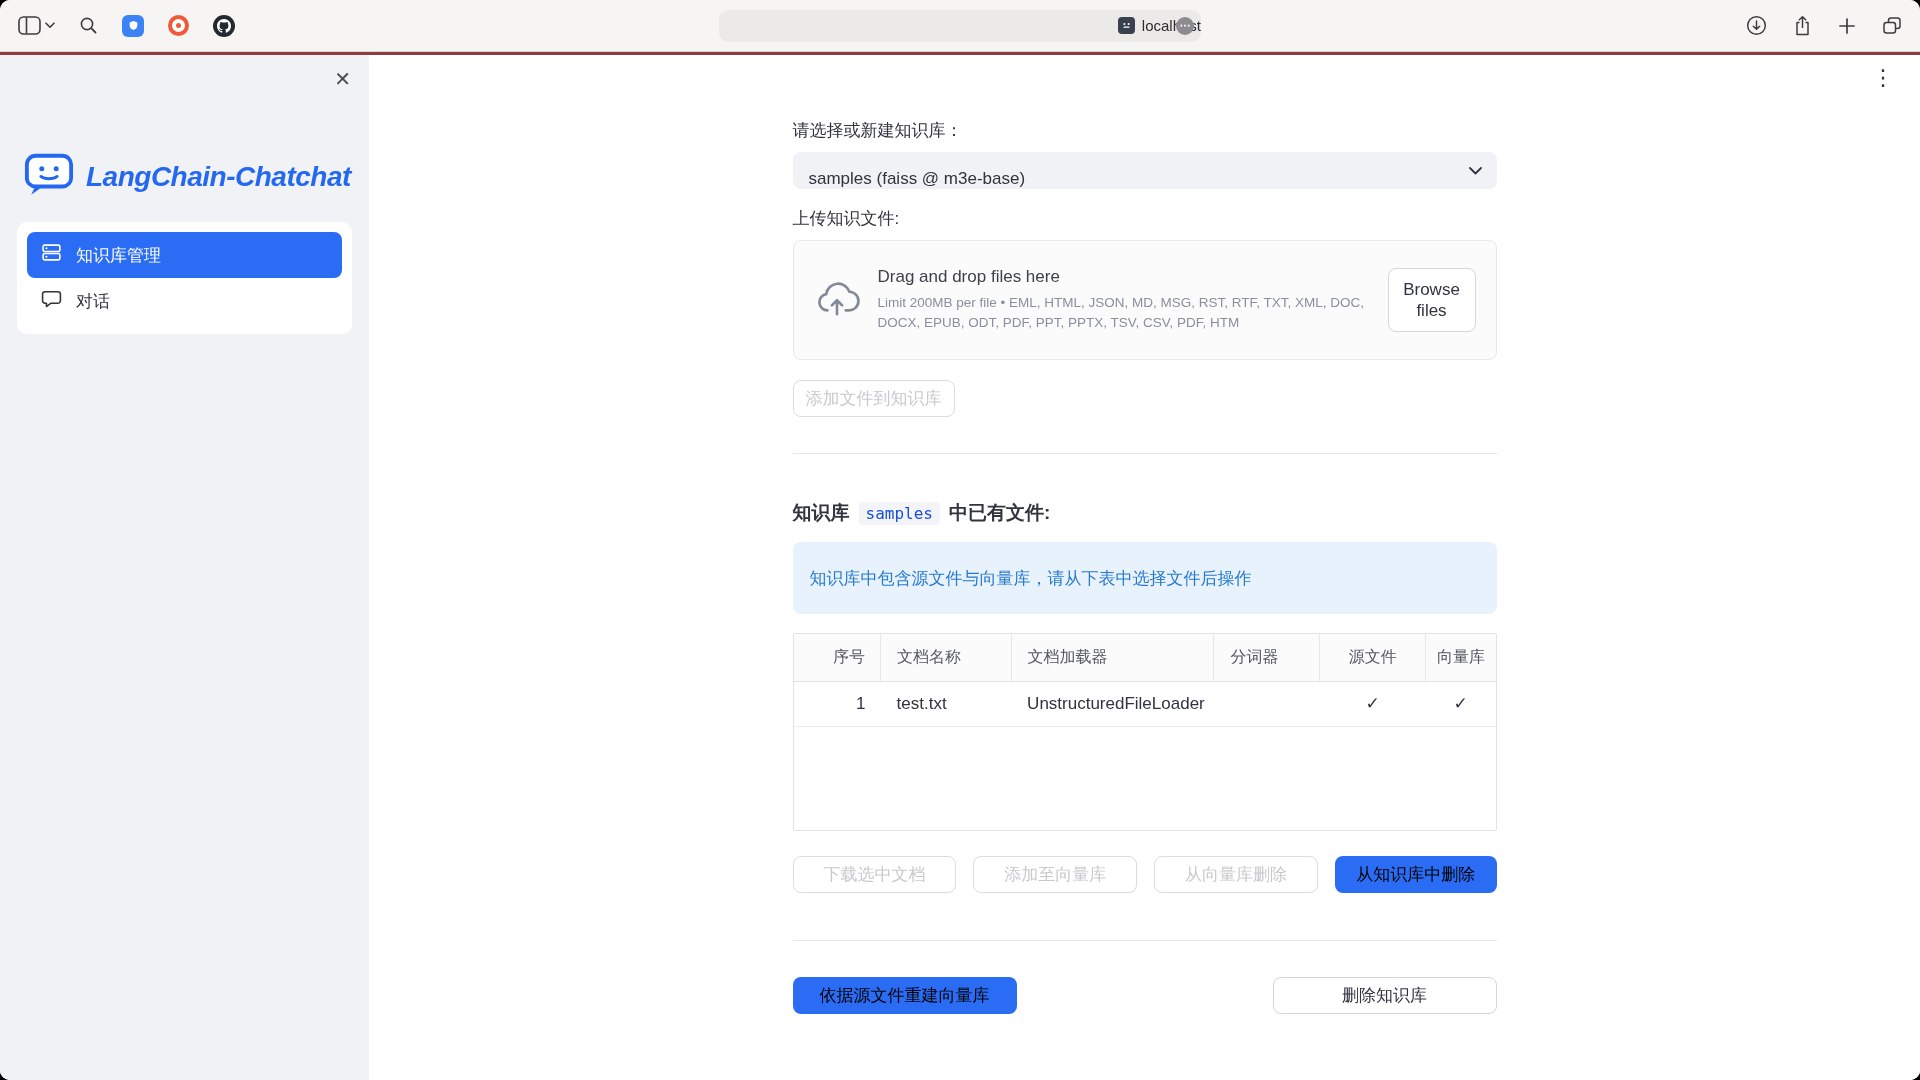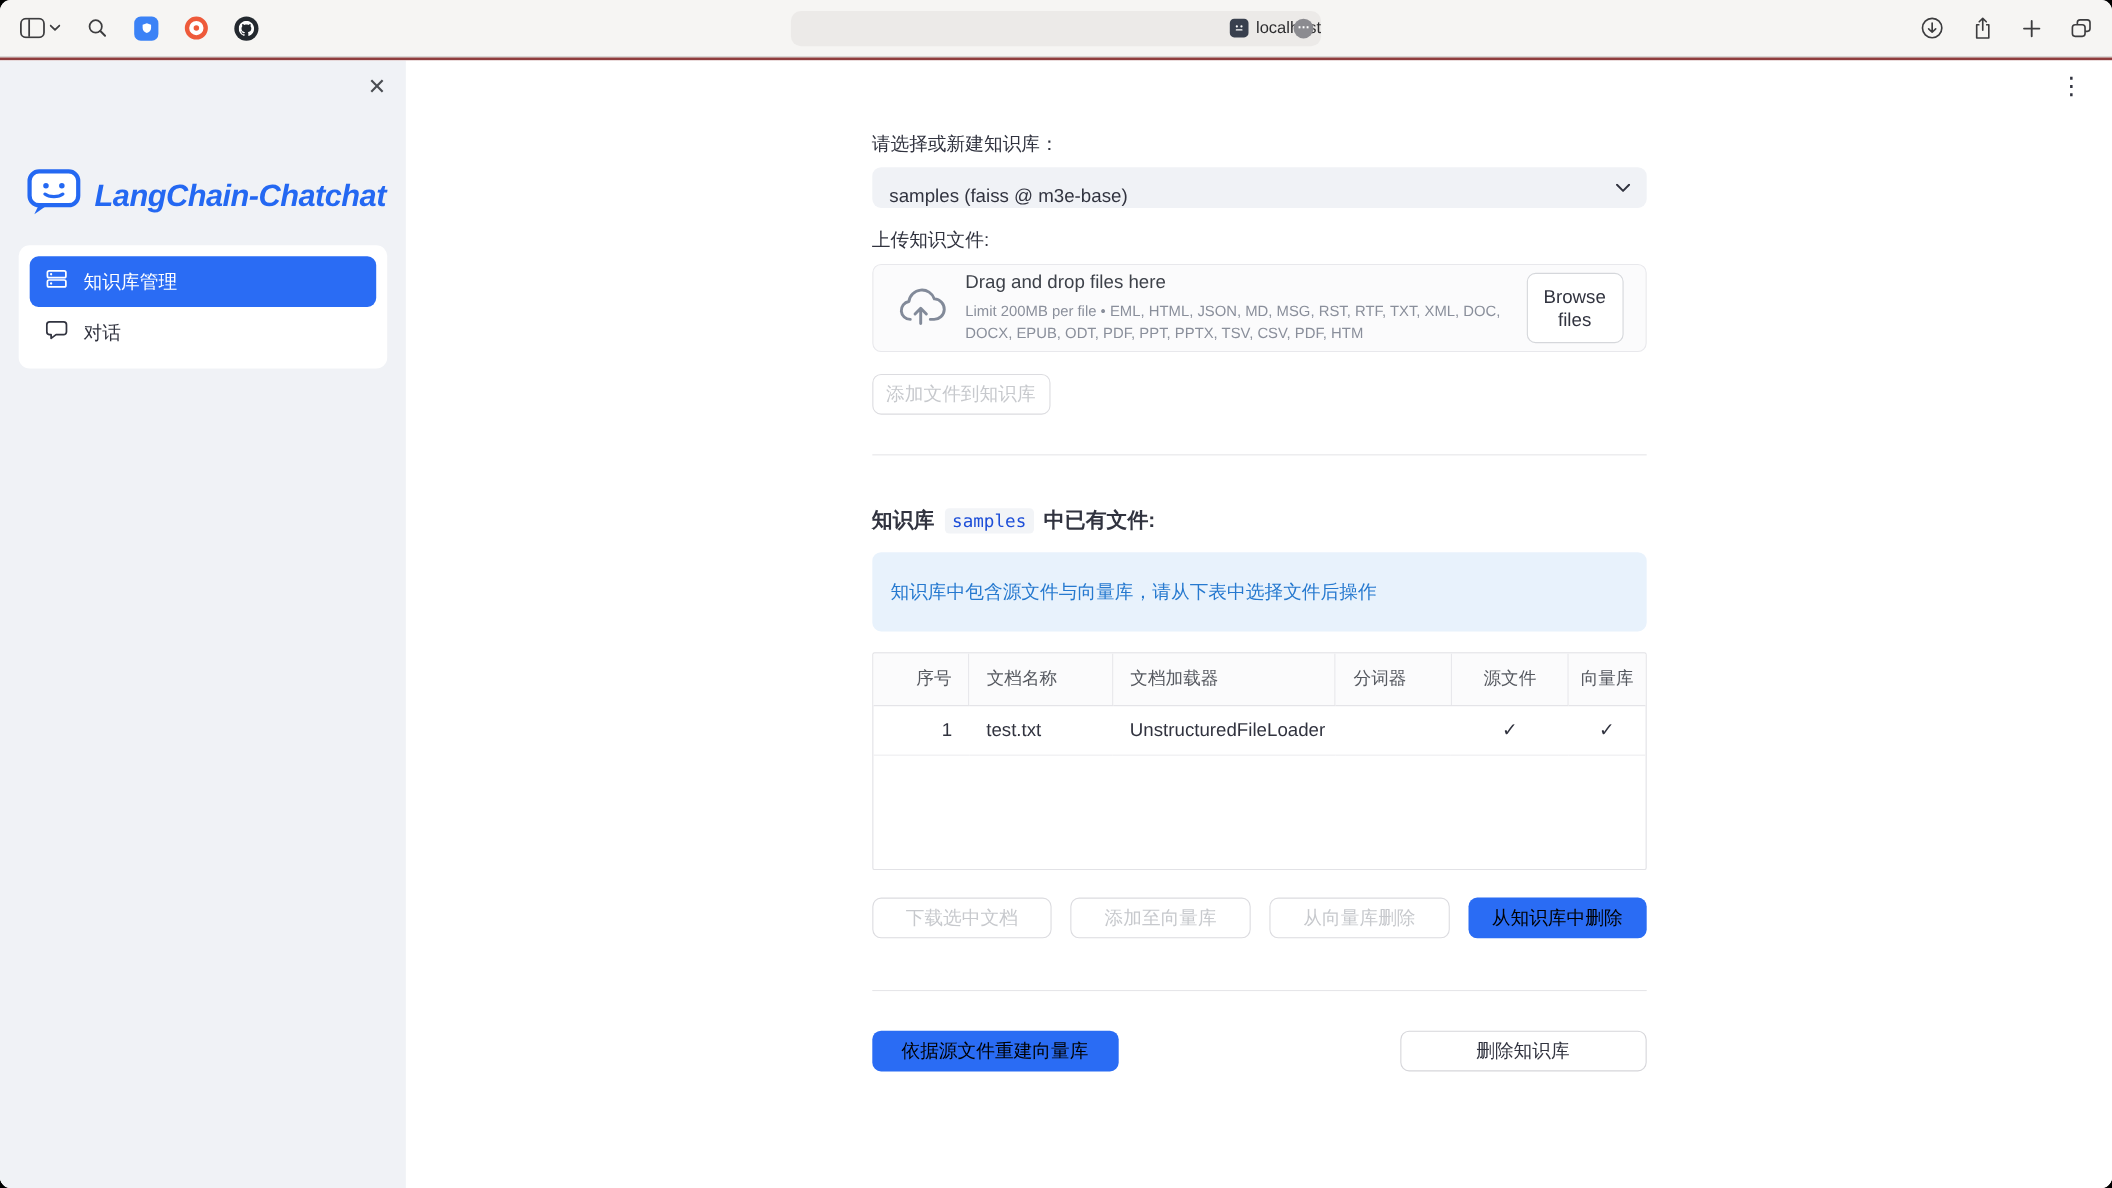--- a/index.html
+++ b/index.html
@@ -39,21 +39,21 @@
   .menu-item.selected{background:var(--accent);color:#fff;font-weight:500;}
 
   .main{flex:1;position:relative;overflow:hidden;background:#fff;}
   .kebab{position:absolute;top:12px;right:26px;background:none;border:none;font-size:22px;color:#31333f;cursor:pointer;line-height:1;}
   .content{width:704px;margin:0 auto;padding-top:64px;}
 
   .field-label{font-size:17px;margin-bottom:10px;}
   .select{height:37px;background:var(--gray-bg);border-radius:8px;display:flex;align-items:flex-end;padding:0 16px;font-size:17px;cursor:pointer;position:relative;margin-bottom:18px;}
   .select svg{position:absolute;right:15px;top:15px;}
 
-  .dropzone{height:80px;background:#fbfbfc;border:1px solid #e8e8ec;border-radius:8px;display:flex;align-items:center;gap:18px;padding:0 20px;cursor:pointer;}
+  .dropzone{height:120px;background:#fbfbfc;border:1px solid #e8e8ec;border-radius:8px;display:flex;align-items:center;gap:18px;padding:0 20px;cursor:pointer;}
   .dz-text{flex:1;min-width:0;}
   .dz-title{font-size:17px;color:#3d4149;margin-bottom:6px;}
   .dz-limit{font-size:13.5px;color:#8a8f9b;line-height:1.45;max-width:520px;}
   .browse-btn{width:88px;padding:10px 10px;background:#fff;border:1px solid #d5d7db;border-radius:8px;font-size:17px;line-height:1.25;color:var(--ink);cursor:pointer;text-align:center;font-family:inherit;}
 
   .btn{height:37px;border-radius:8px;font-size:17px;display:flex;align-items:center;justify-content:center;background:#fff;border:1px solid #d6d6da;color:var(--ink);cursor:pointer;font-family:inherit;}
   .btn.disabled{color:#c7c9cd;border-color:#dcdce0;cursor:default;}
   .btn.primary{background:var(--accent);border:none;color:#000000;}
   .add-btn{margin-top:20px;width:162px;}
 

